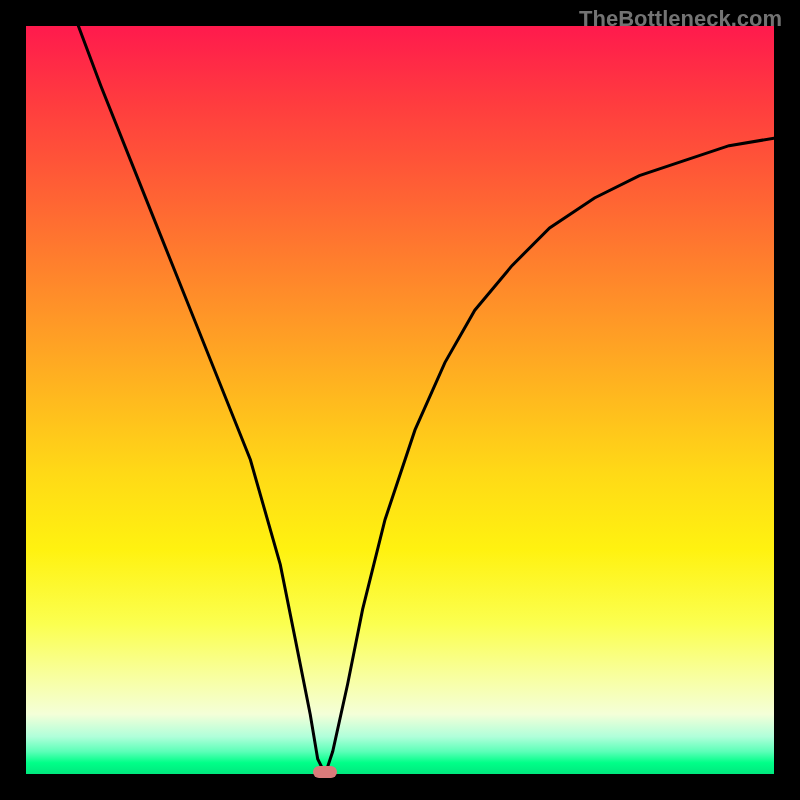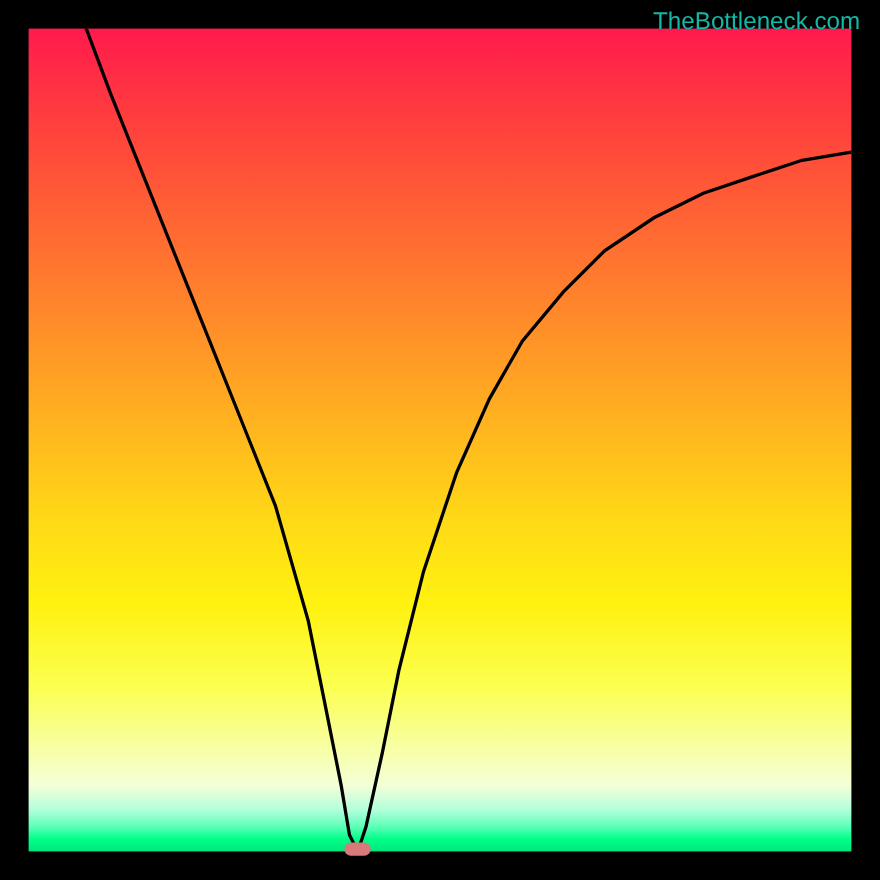--- a/index.html
+++ b/index.html
@@ -8,23 +8,23 @@
     width: 800px;
     height: 800px;
     background: #000;
     position: relative;
     font-family: Arial, sans-serif;
   }
   .watermark {
     position: absolute;
     top: 6px;
     right: 18px;
-    color: #14b8a6;
+    color: #737373;
     font-size: 22px;
-    font-weight: 400;
+    font-weight: 700;
     z-index: 10;
   }
   .plot-area {
     position: absolute;
     left: 26px;
     top: 26px;
     width: 748px;
     height: 748px;
     background: linear-gradient(to bottom,
       #ff1a4d 0%,

